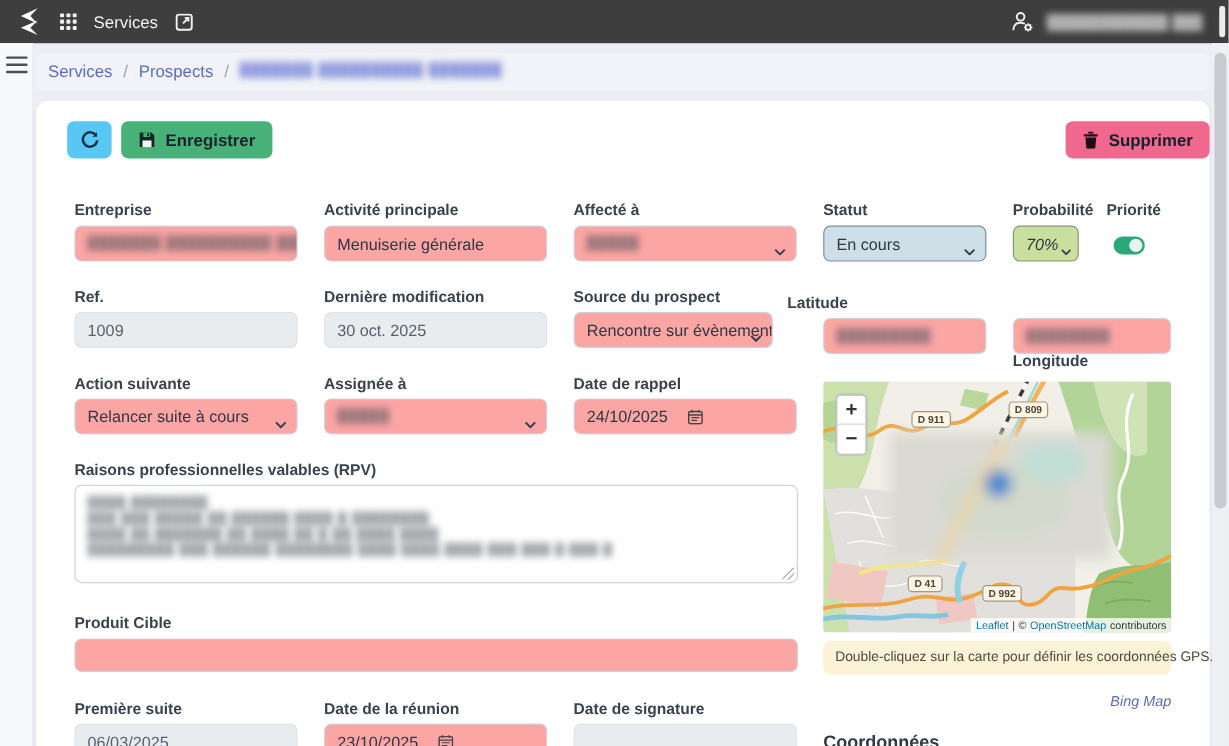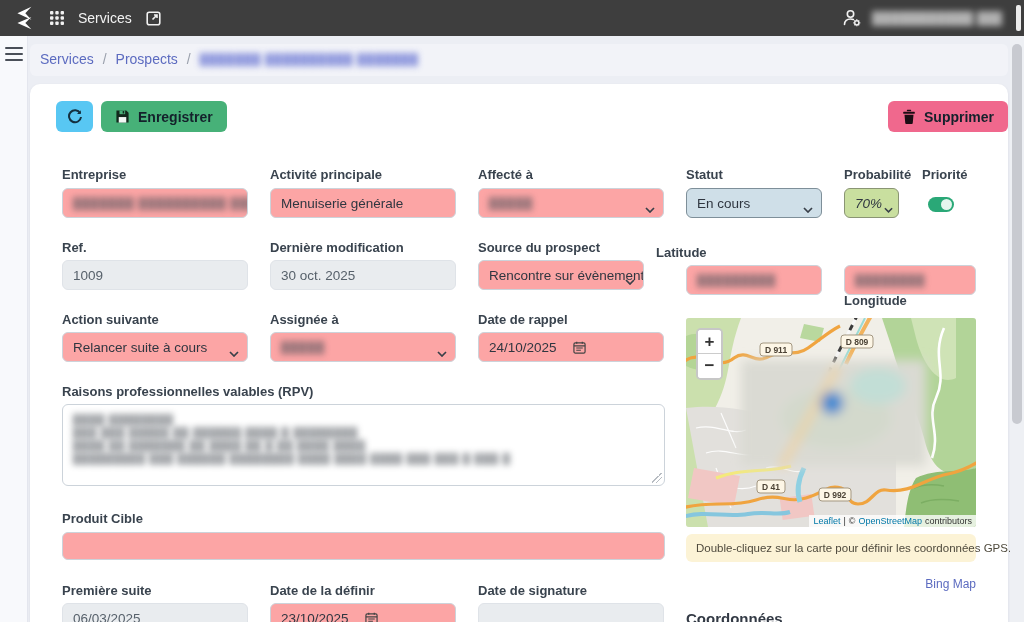--- a/index.html
+++ b/index.html
@@ -57,21 +57,21 @@
   
   .map { position:absolute; left:686px; top:318px; width:290px; height:209px; border-radius:3px; overflow:hidden; background:#f1efe8; cursor:grab; }
   .map svg { display:block; }
   .map-zoom { position:absolute; left:10px; top:10px; width:27px; background:#fff; border:2px solid rgba(0,0,0,.22); border-radius:5px; overflow:hidden; }
   .zoom-btn { width:100%; height:24px; display:flex; align-items:center; justify-content:center; font-size:17px; font-weight:700; color:#333; cursor:pointer; background:#fff; }
   .zoom-btn:first-child { border-bottom:1px solid #ccc; }
   .map-attr { position:absolute; right:0; bottom:0; background:rgba(255,255,255,.78); font-size:9px; color:#333; padding:1px 4px; display:flex; gap:3px; }
   .map-attr a { color:#0078a8; text-decoration:none; cursor:pointer; }
 
   .hintbox { position:absolute; left:686px; top:534px; width:290px; height:28px; background:#fcf3d6; border-radius:6px; display:flex; align-items:center; padding:0 10px; font-size:11.5px; color:#4f4a3d; white-space:nowrap; }
-  .binglink { position:absolute; left:686px; top:577px; width:290px; text-align:right; font-size:12px; color:#5c6bc0; cursor:pointer; }
+  .binglink { position:absolute; left:686px; top:577px; width:290px; text-align:right; font-size:12px; color:#5c6bc0; cursor:pointer;font-style:italic; }
   .sect-title { position:absolute; left:686px; top:610px; font-size:15px; font-weight:700; color:#333a45; }
 
   
   .scroll-track { position:absolute; left:1010px; top:36px; width:14px; height:586px; background:#eef0f4; }
   .scroll-thumb { position:absolute; left:1012px; top:44px; width:10px; height:380px; background:#c8cad0; border-radius:5px; cursor:pointer; }
   .scroll-thumb-top { position:absolute; left:1016px; top:5px; width:5px; height:26px; background:#ececec; border-radius:2px; cursor:pointer; }
 </style>
 </head>
 <body>
 
@@ -288,21 +288,21 @@
   <div class="flabel" style="left:62px;top:511px;">Produit Cible</div>
   <div class="control" style="left:62px;top:532px;width:603px;height:28px;">
     <span></span>
   </div>
 
   <div class="flabel" style="left:62px;top:583px;">Première suite</div>
   <div class="control disabled" style="left:62px;top:603px;width:186px;">
     <span>06/03/2025</span>
   </div>
 
-  <div class="flabel" style="left:270px;top:583px;">Date de la définir</div>
+  <div class="flabel" style="left:270px;top:583px;">Date de la réunion</div>
   <div class="control" style="left:270px;top:603px;width:186px;">
     <span>23/10/2025</span>
     <span class="calicon">
       <svg width="13" height="13" viewBox="0 0 14 14">
           <rect x="1" y="2" width="12" height="11" rx="1.5" fill="none" stroke="#444" stroke-width="1.3"></rect>
           <line x1="1" y1="5.2" x2="13" y2="5.2" stroke="#444" stroke-width="1.2"></line>
           <line x1="4" y1="0.8" x2="4" y2="3" stroke="#444" stroke-width="1.3"></line>
           <line x1="10" y1="0.8" x2="10" y2="3" stroke="#444" stroke-width="1.3"></line>
           <line x1="3.5" y1="7.5" x2="10.5" y2="7.5" stroke="#444" stroke-width="1.1"></line>
           <line x1="3.5" y1="10" x2="8.5" y2="10" stroke="#444" stroke-width="1.1"></line>

